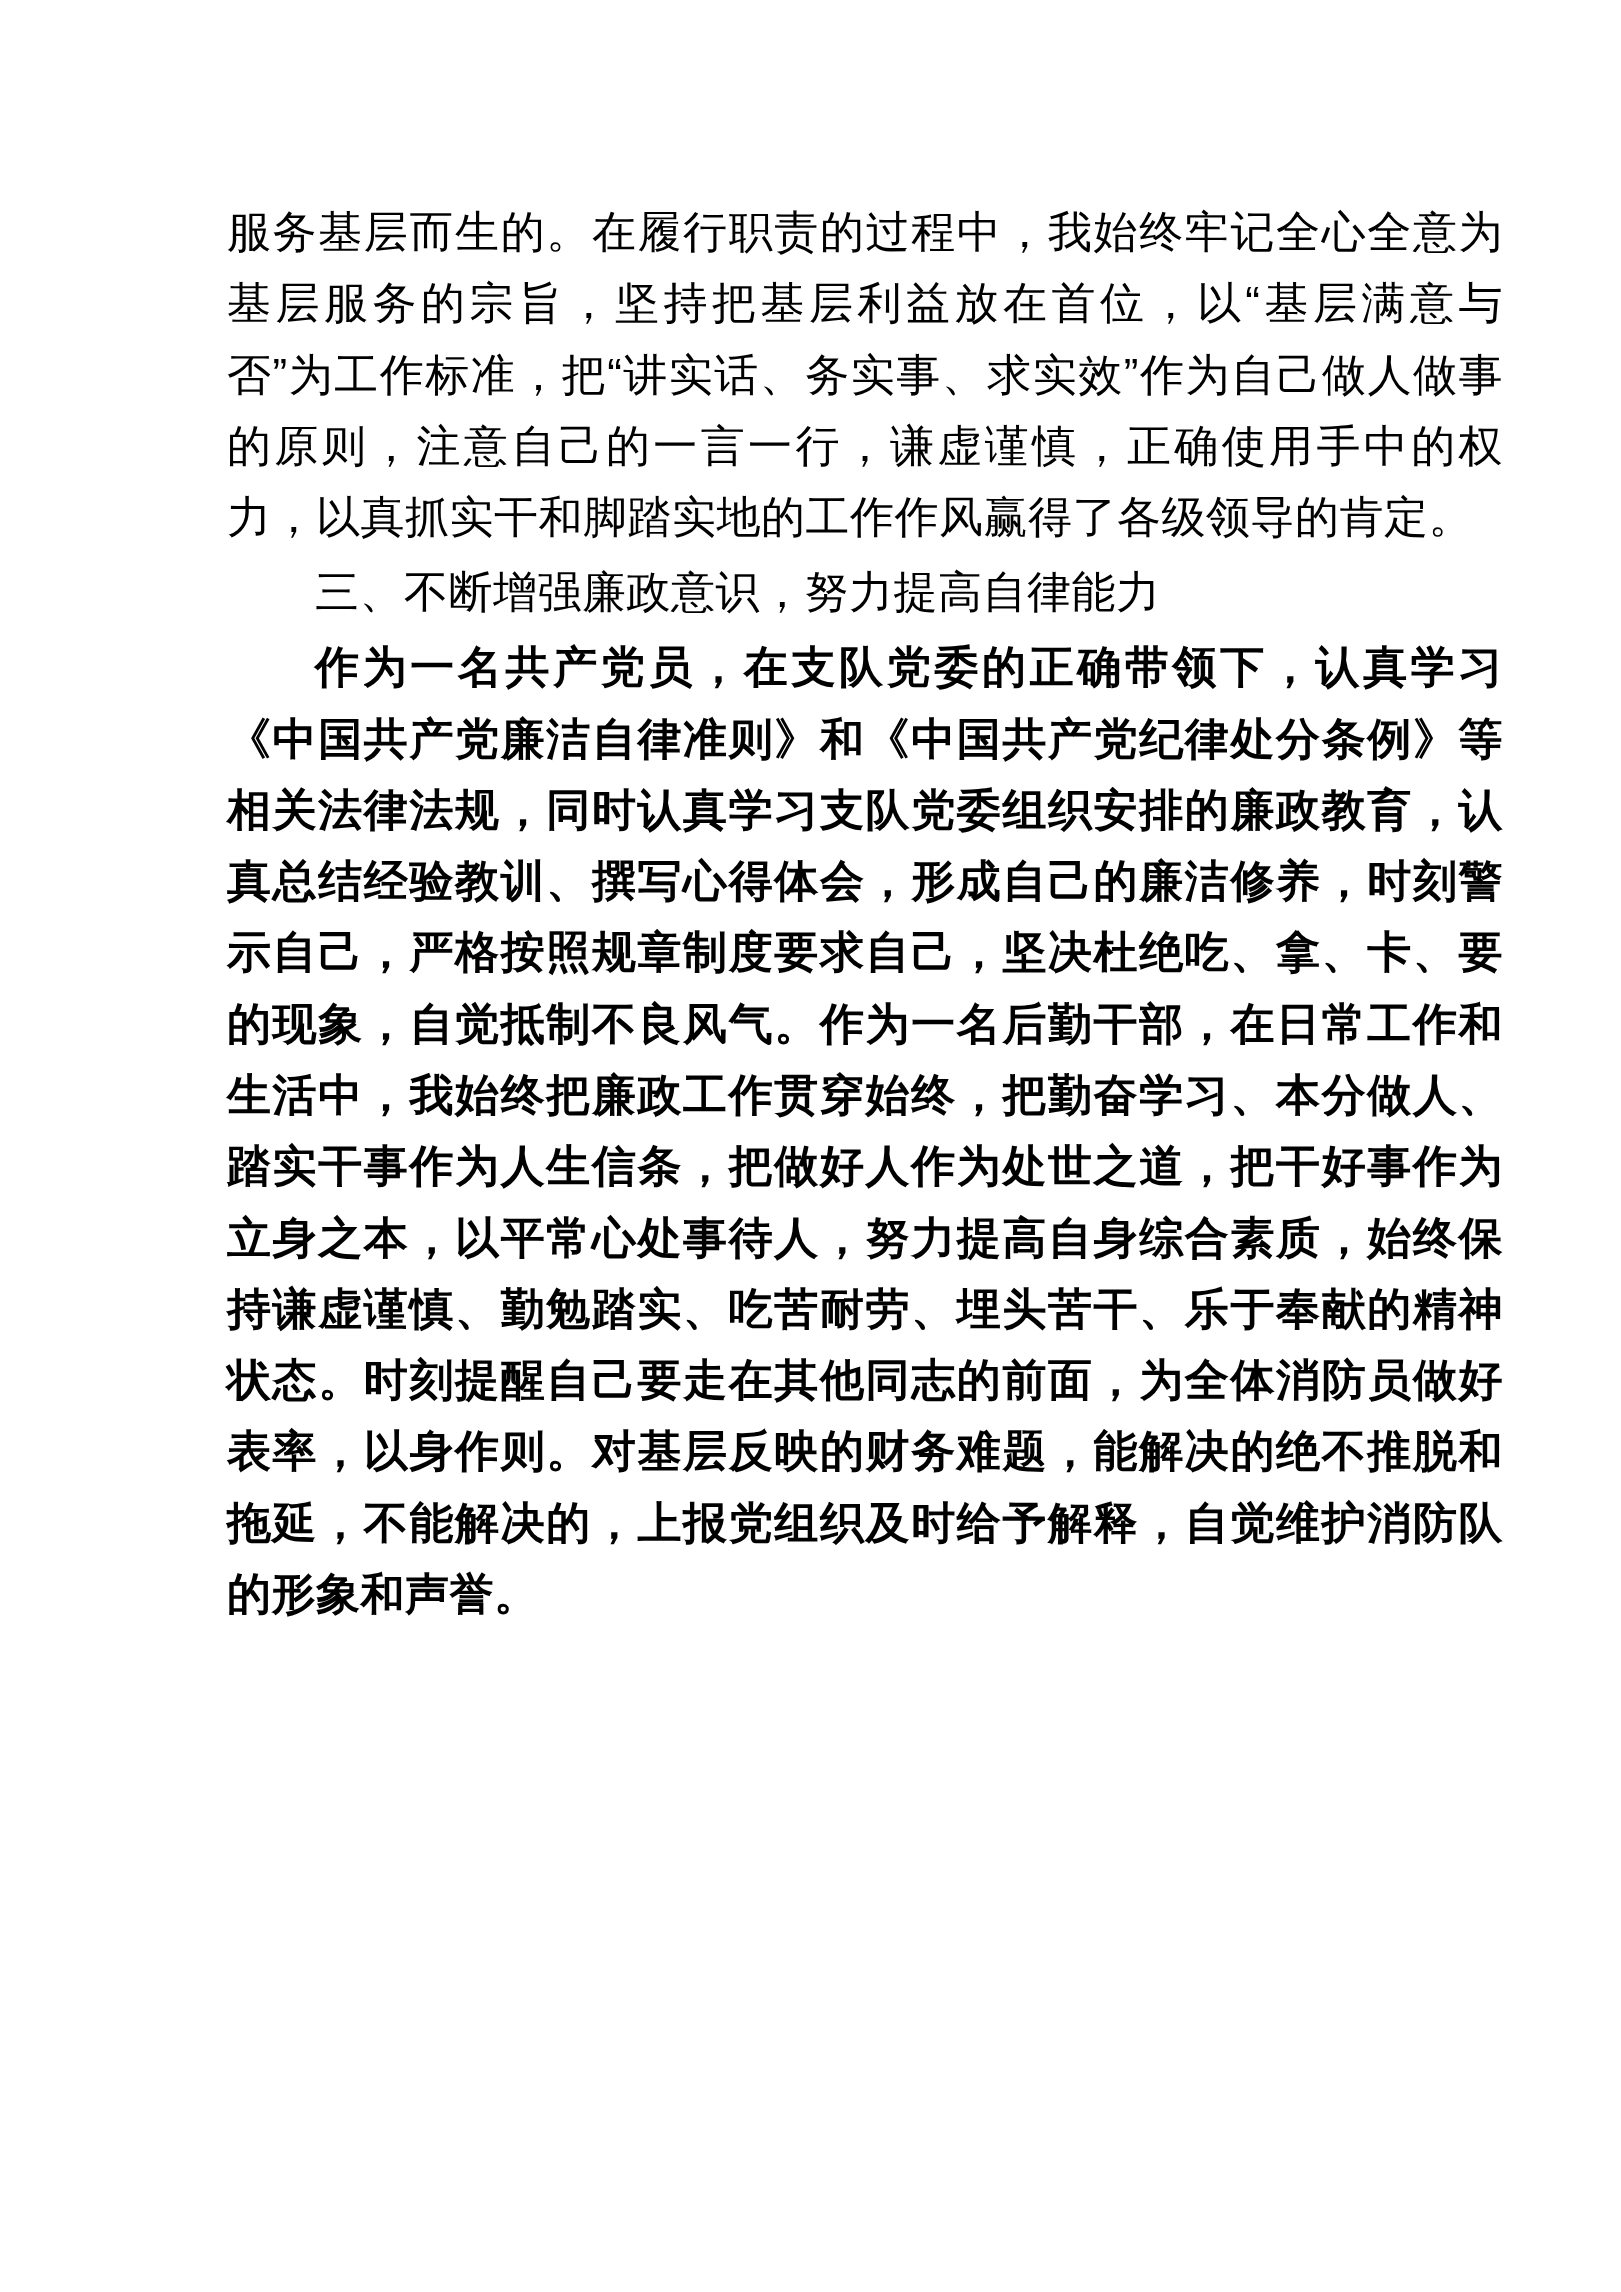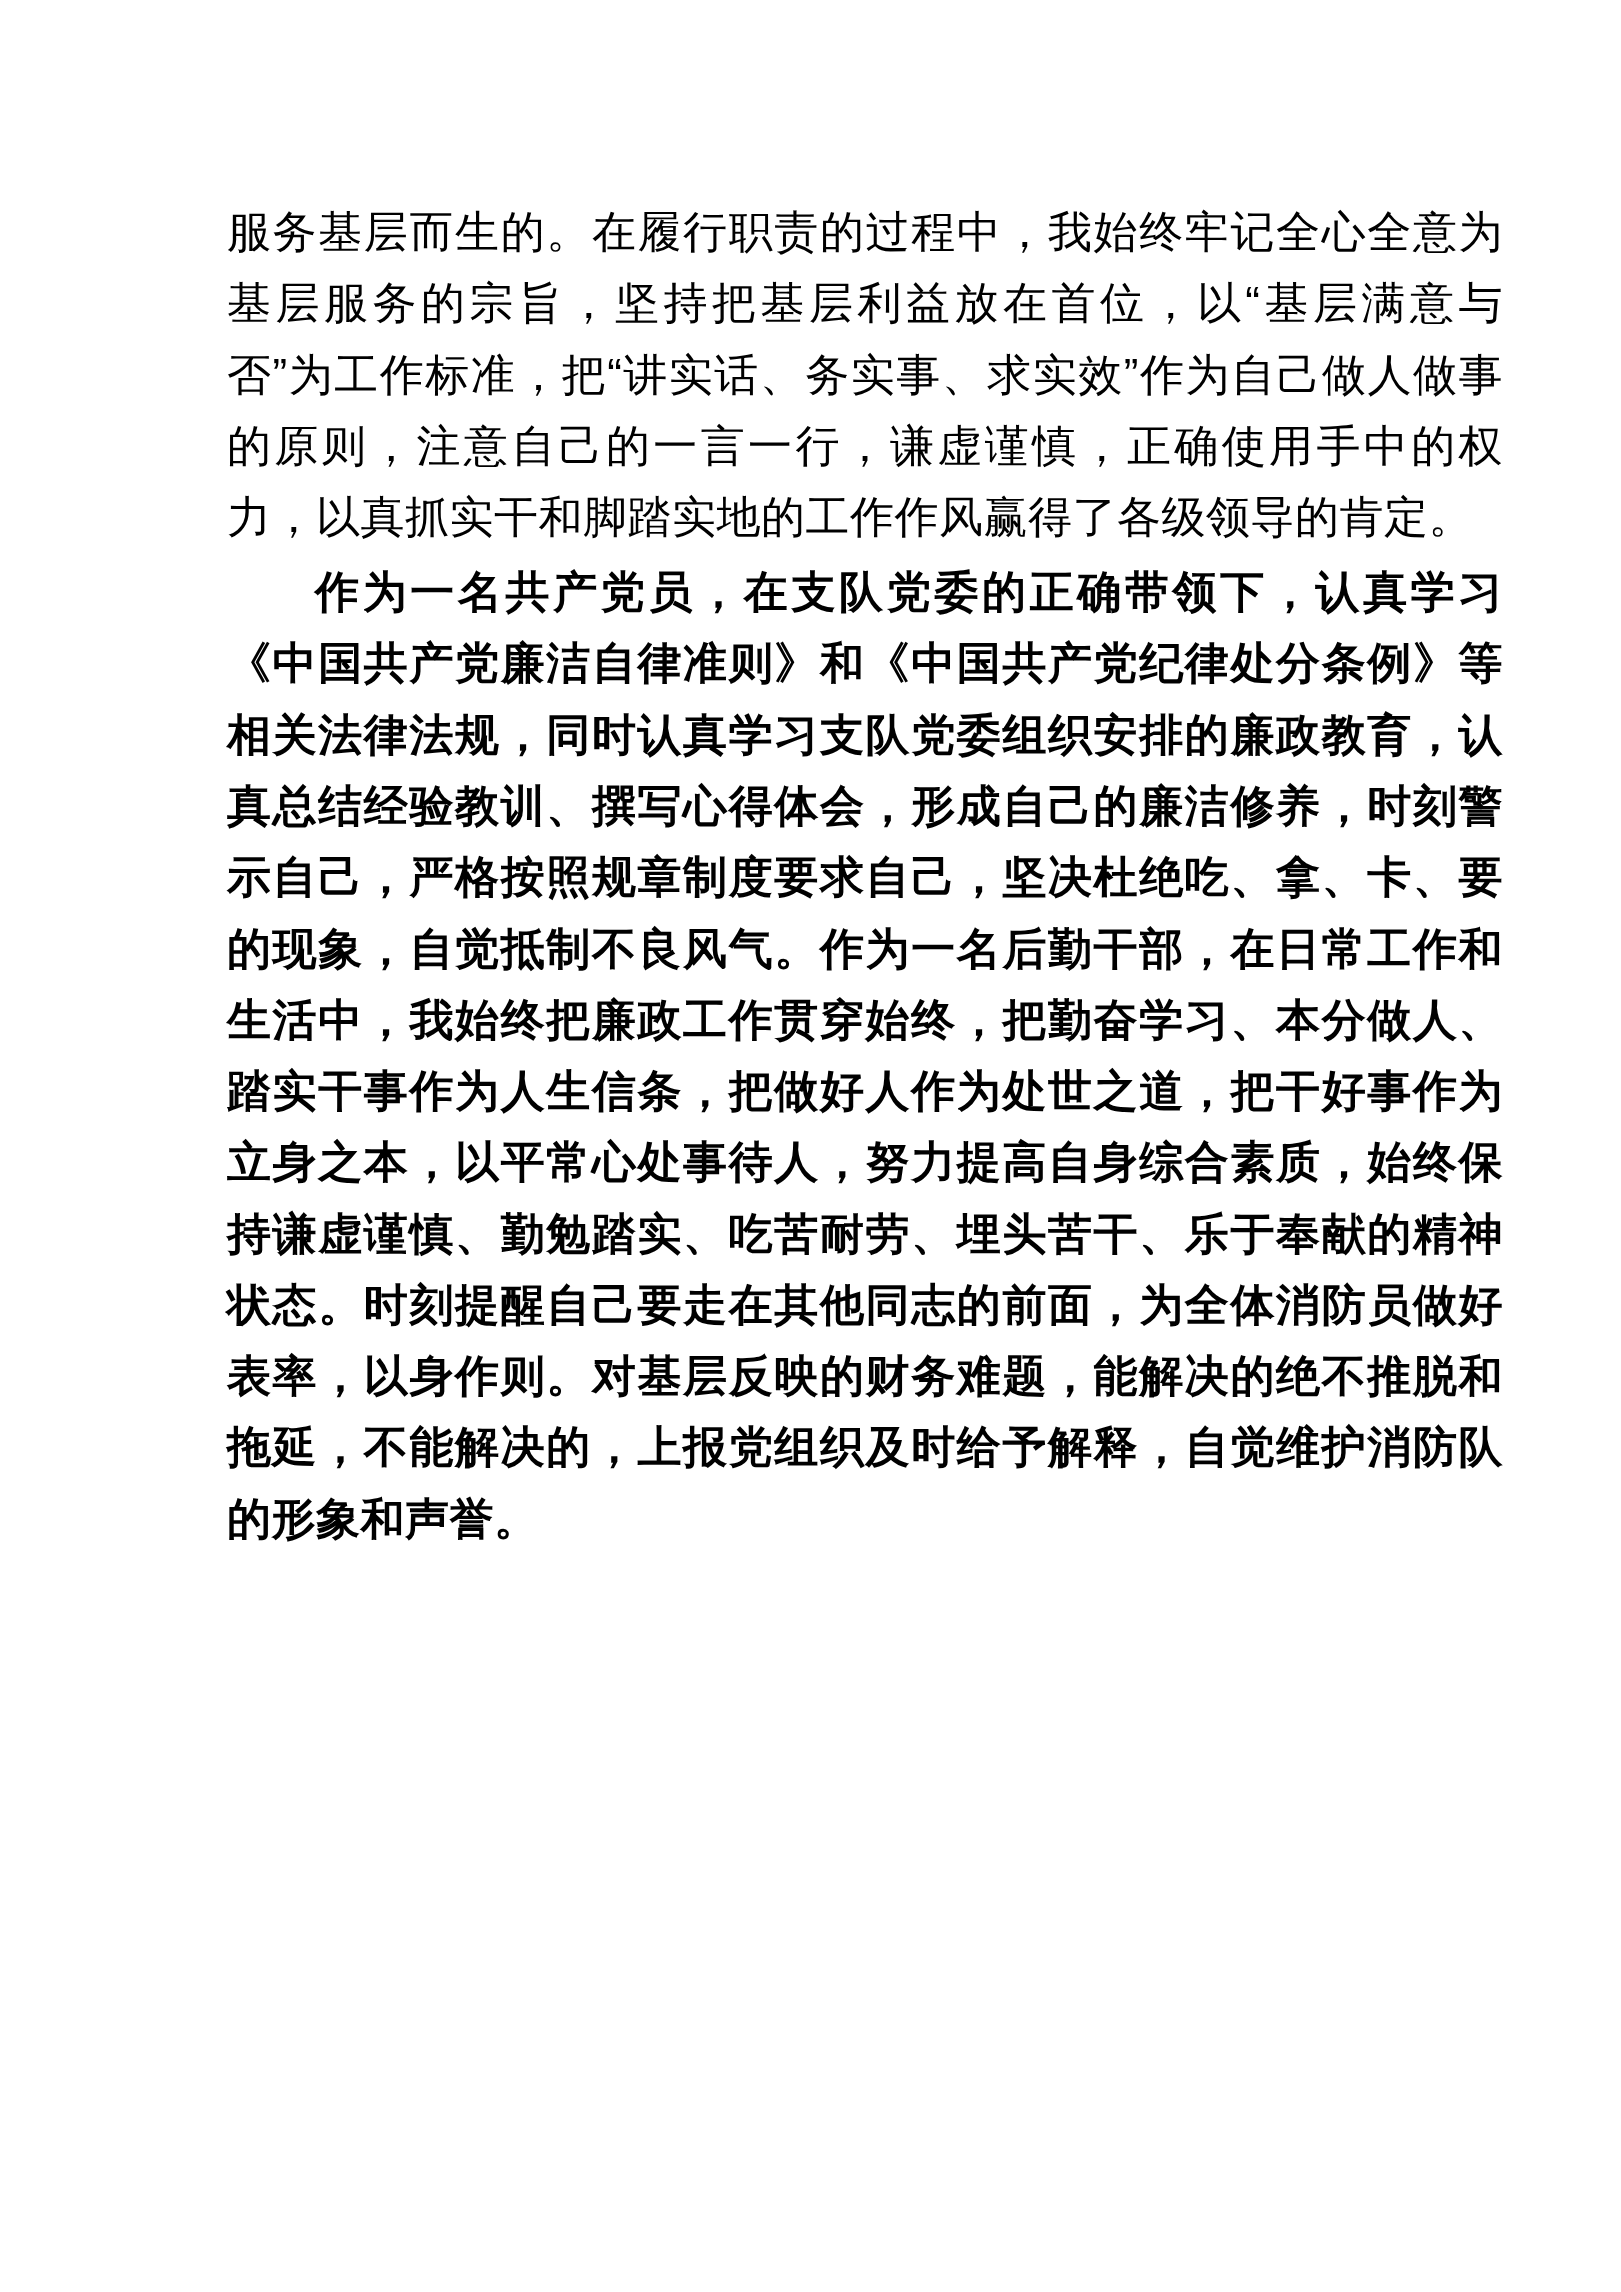--- a/index.html
+++ b/index.html
@@ -44,16 +44,17 @@
   .para.indent-heading {
     text-indent: 2em;
   }
 </style>
 </head>
 <body>
 
 <div class="page">
   <div class="doc-body">
     <p class="para">服务基层而生的。在履行职责的过程中，我始终牢记全心全意为基层服务的宗旨，坚持把基层利益放在首位，以“基层满意与否”为工作标准，把“讲实话、务实事、求实效”作为自己做人做事的原则，注意自己的一言一行，谦虚谨慎，正确使用手中的权力，以真抓实干和脚踏实地的工作作风赢得了各级领导的肯定。</p>
+    <p class="para indent-heading">三、不断增强廉政意识，努力提高自律能力</p>
     <p class="para indent2">作为一名共产党员，在支队党委的正确带领下，认真学习《中国共产党廉洁自律准则》和《中国共产党纪律处分条例》等相关法律法规，同时认真学习支队党委组织安排的廉政教育，认真总结经验教训、撰写心得体会，形成自己的廉洁修养，时刻警示自己，严格按照规章制度要求自己，坚决杜绝吃、拿、卡、要的现象，自觉抵制不良风气。作为一名后勤干部，在日常工作和生活中，我始终把廉政工作贯穿始终，把勤奋学习、本分做人、踏实干事作为人生信条，把做好人作为处世之道，把干好事作为立身之本，以平常心处事待人，努力提高自身综合素质，始终保持谦虚谨慎、勤勉踏实、吃苦耐劳、埋头苦干、乐于奉献的精神状态。时刻提醒自己要走在其他同志的前面，为全体消防员做好表率，以身作则。对基层反映的财务难题，能解决的绝不推脱和拖延，不能解决的，上报党组织及时给予解释，自觉维护消防队的形象和声誉。</p>
   </div>
 </div>
 
 
 </body></html>

